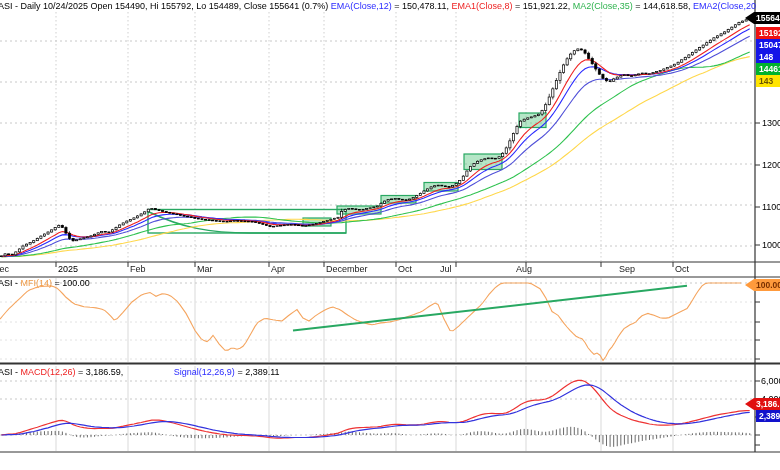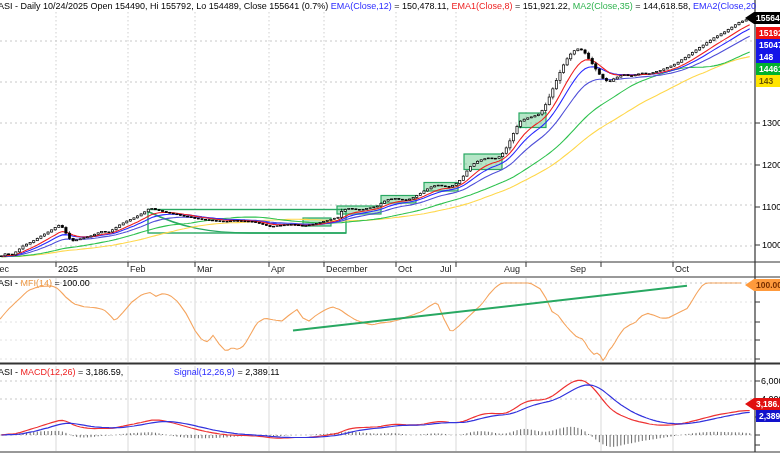--- a/index.html
+++ b/index.html
@@ -762,22 +762,22 @@
   <div class="title" id="macdTitle" style="left:-2px;top:367px"><span style="color: rgb(0, 0, 0);">ASI - </span><span style="color: rgb(238, 34, 34);">MACD(12,26)</span><span style="color: rgb(0, 0, 0);"> = 3,186.59, </span><span style="color: rgb(42, 42, 255); padding-left: 48px;">Signal(12,26,9)</span><span style="color: rgb(0, 0, 0);"> = 2,389.11</span></div>
   <div id="xaxis">
       <div class="month" style="left:-7px">Dec</div>
       <div class="month bold" style="left:58px">2025</div>
       <div class="month" style="left:130px">Feb</div>
       <div class="month" style="left:197px">Mar</div>
       <div class="month" style="left:271px">Apr</div>
       <div class="month" style="left:326px">December</div>
       <div class="month" style="left:398px">Oct</div>
       <div class="month" style="left:440px">Jul</div>
-      <div class="month" style="left:504px">Aug</div>
-      <div class="month" style="left:570px">Sep</div>
+      <div class="month" style="left:516px">Aug</div>
+      <div class="month" style="left:619px">Sep</div>
       <div class="month" style="left:675px">Oct</div>
     </div>
   <div id="labels">
       <div class="alabel" style="left:762px;top:118px">130000</div>
       <div class="alabel" style="left:762px;top:160px">120000</div>
       <div class="alabel" style="left:762px;top:202px">110000</div>
       <div class="alabel" style="left:762px;top:240px">100000</div>
       <div class="alabel" style="left:761px;top:376px">6,000</div>
       <div class="alabel" style="left:761px;top:394px">4,000</div>
       <div class="vlabel arrow" style="left:745px;top:12px;background:#000000;color:#ffffff;clip-path:polygon(0 50%,9px 0,100% 0,100% 100%,9px 100%)">155641</div>

